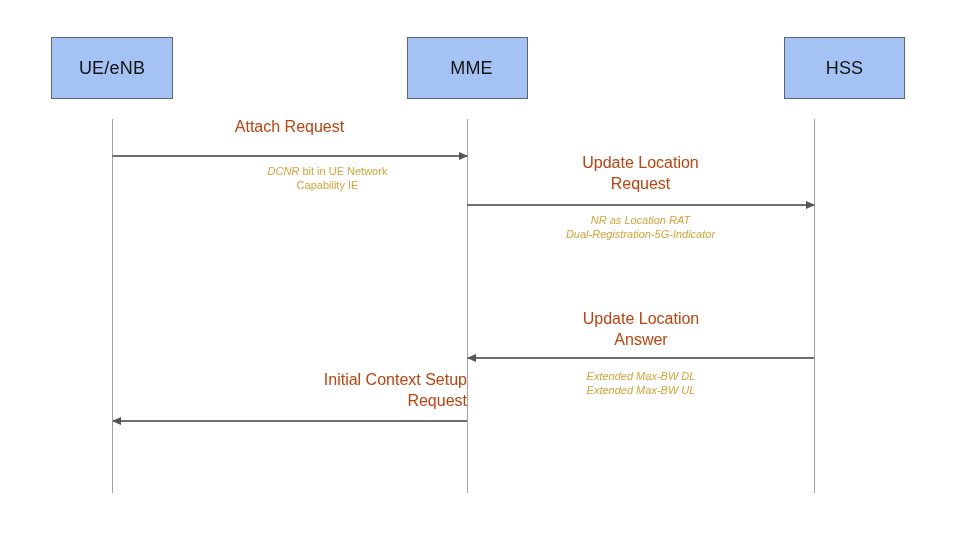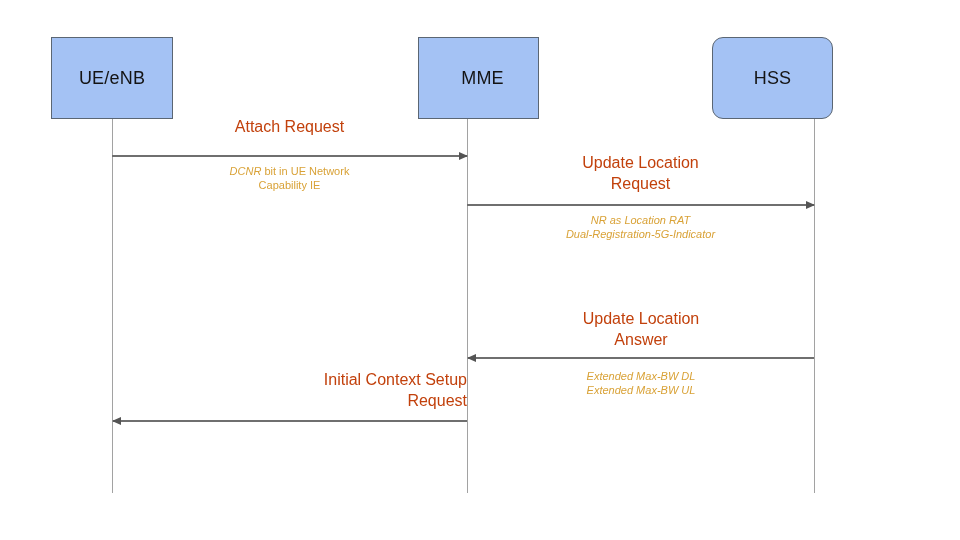--- a/index.html
+++ b/index.html
@@ -11,21 +11,21 @@
     position: relative;
     width: 960px;
     height: 540px;
     background: #ffffff;
     overflow: hidden;
     font-family: "Liberation Sans", sans-serif;
   }
   .actor {
     position: absolute;
     top: 37px;
-    height: 82px;
+    height: 62px;
     box-sizing: border-box;
     background: #a4c2f4;
     border: 1.5px solid #5b6673;
     display: flex;
     align-items: center;
     justify-content: center;
   }
   .actor span {
     font-size: 18px;
     color: #141414;
@@ -81,34 +81,34 @@
   }
 </style>
 </head>
 <body>
 
 <div class="canvas">
 
   <div class="actor" style="left:51px; width:122px;">
     <span>UE/eNB</span>
   </div>
-  <div class="actor" style="left:418px; width:121px;padding-left:8px;">
+  <div class="actor" style="left:407px; width:121px;padding-left:8px;">
     <span>MME</span>
   </div>
-  <div class="actor" style="left:712px; width:121px;border-radius:11px;">
+  <div class="actor" style="left:784px; width:121px;">
     <span>HSS</span>
   </div>
 
   <div class="lifeline" style="left:111.5px;"></div>
   <div class="lifeline" style="left:466.5px;"></div>
   <div class="lifeline" style="left:813.5px;"></div>
 
   <div class="msg-label" style="left:112px; width:355px; top:116px;">Attach Request</div>
   <div class="arrow right" style="left:112px; width:355px; top:155px;"></div>
-  <div class="msg-note" style="left:112px; width:355px; top:165px;"><span class="it">DCNR</span><span> bit in UE Network
+  <div class="msg-note" style="left:112px; width:355px; top:165px;padding-left:38px;"><span class="it">DCNR</span><span> bit in UE Network
 Capability IE</span></div>
 
   <div class="msg-label" style="left:467px; width:347px; top:152px;">Update Location
 Request</div>
   <div class="arrow right" style="left:467px; width:347px; top:204px;"></div>
   <div class="msg-note" style="left:467px; width:347px; top:214px;"><span class="it">NR as Location RAT
 Dual-Registration-5G-Indicator</span><span></span></div>
 
   <div class="msg-label" style="left:468px; width:346px; top:308px;">Update Location
 Answer</div>

